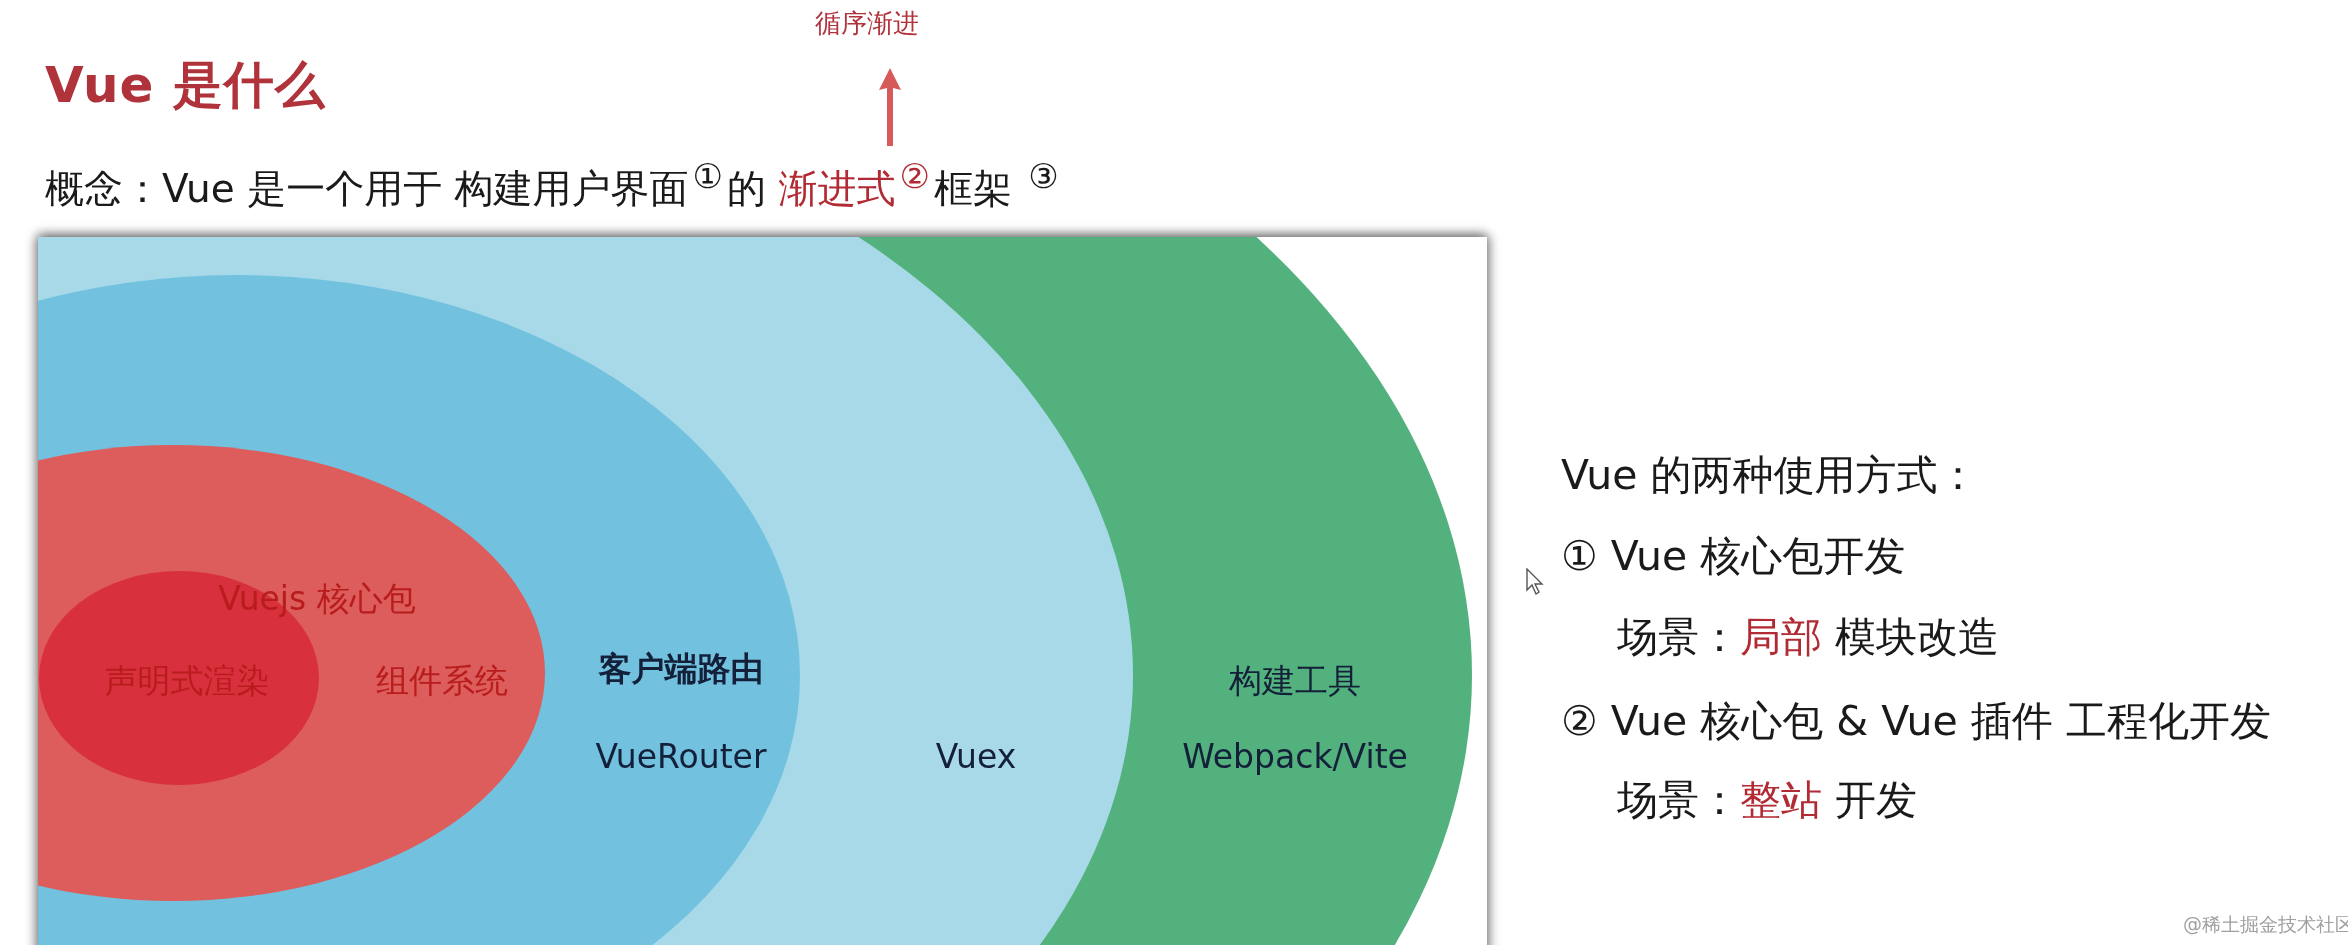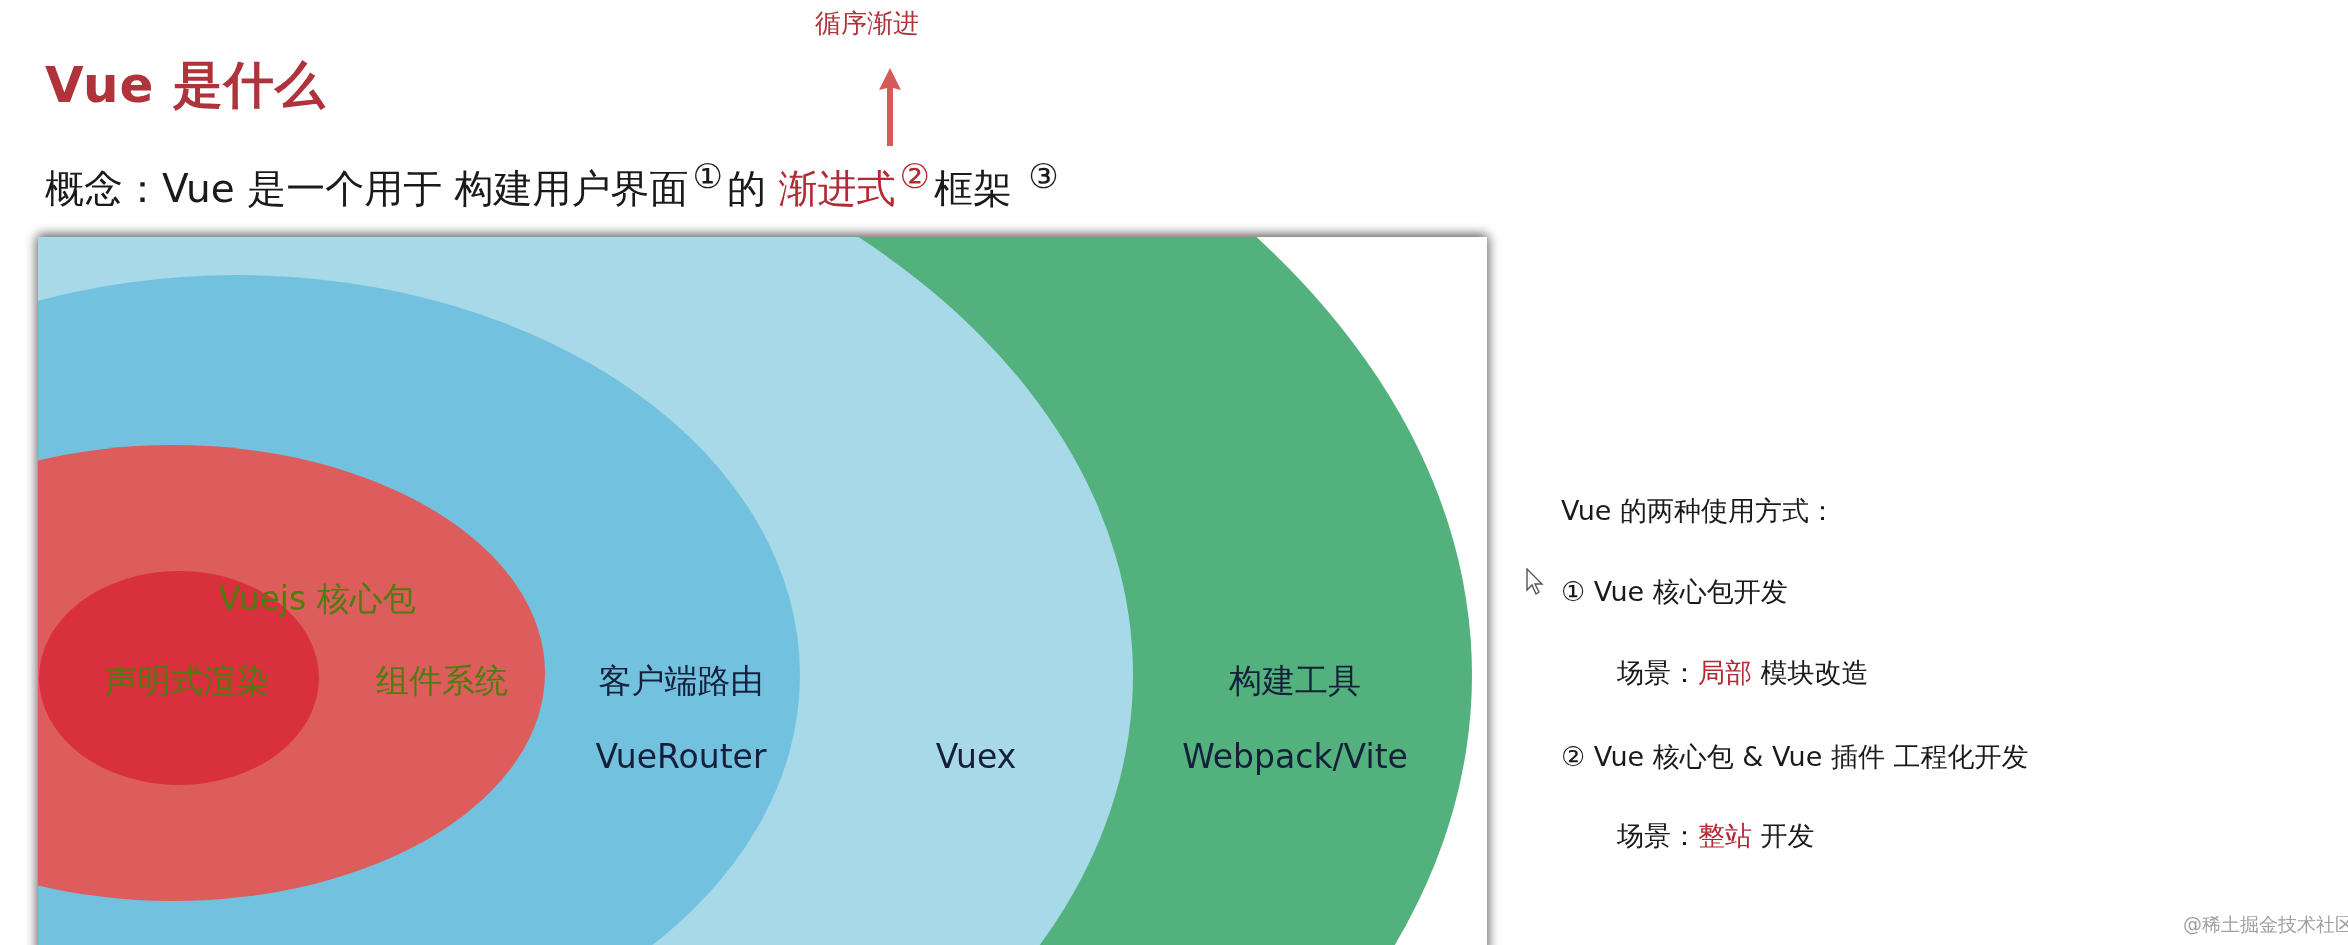--- a/index.html
+++ b/index.html
@@ -24,24 +24,24 @@
   }
   .arrow { left: 879px; top: 68px; width: 22px; height: 78px; }
 
   .panel {
     position: absolute; left: 38px; top: 237px; width: 1449px; height: 720px;
     background: #ffffff; overflow: hidden;
     box-shadow: 0 -4px 10px rgba(0,0,0,0.35), -4px 0 10px rgba(0,0,0,0.25), 4px 0 10px rgba(0,0,0,0.25);
   }
   .panel svg { position: absolute; left: 0; top: 0; }
   .lbl { position: absolute; transform: translate(-50%, -50%); font-size: 33px; white-space: nowrap; }
-  .lbl.light { color: #4d7c0f; }
+  .lbl.light { color: #b91c1c; }
   .lbl.dark { color: #14203a; }
 
-  .usage { left: 1561px; font-size: 27px; color: #1a1a1a; margin-top: 45px; }
+  .usage { left: 1561px; font-size: 41px; color: #1a1a1a; }
   .usage .red { color: #b22a33; }
   .usage.indent { left: 1617px; }
   .watermark { left: 2183px; top: 912px; font-size: 19px; color: #a0a0a0; }
   .cursor { left: 1526px; top: 568px; width: 20px; height: 28px; }
 </style>
 </head>
 <body>
 
 <div class="abs title">Vue 是什么</div>
 
@@ -62,21 +62,21 @@
     <ellipse cx="199" cy="438" rx="896" ry="608" fill="#a8d9e8"></ellipse>
     <ellipse cx="199" cy="438" rx="563" ry="400" fill="#72c2df"></ellipse>
     <ellipse cx="135" cy="436" rx="372" ry="228" fill="#dc5d5b"></ellipse>
     <ellipse cx="141" cy="441" rx="140" ry="107" fill="#d9303d"></ellipse>
   </svg>
 
   <div class="lbl light" style="left:279px; top:362px;">Vuejs 核心包</div>
   <div class="lbl light" style="left:149px; top:444px;">声明式渲染</div>
   <div class="lbl light" style="left:404px; top:444px;">组件系统</div>
 
-  <div class="lbl dark" style="left:643px; top:444px;">客户端路由</div>
+  <div class="lbl dark" style="left:643px; top:432px;font-weight:bold;">客户端路由</div>
   <div class="lbl dark" style="left:643px; top:519px;">VueRouter</div>
 
   <div class="lbl dark" style="left:938px; top:519px;">Vuex</div>
 
   <div class="lbl dark" style="left:1257px; top:444px;">构建工具</div>
   <div class="lbl dark" style="left:1257px; top:519px;">Webpack/Vite</div>
 </div>
 
 <div class="abs usage" style="top:448px;">Vue 的两种使用方式：</div>
 

